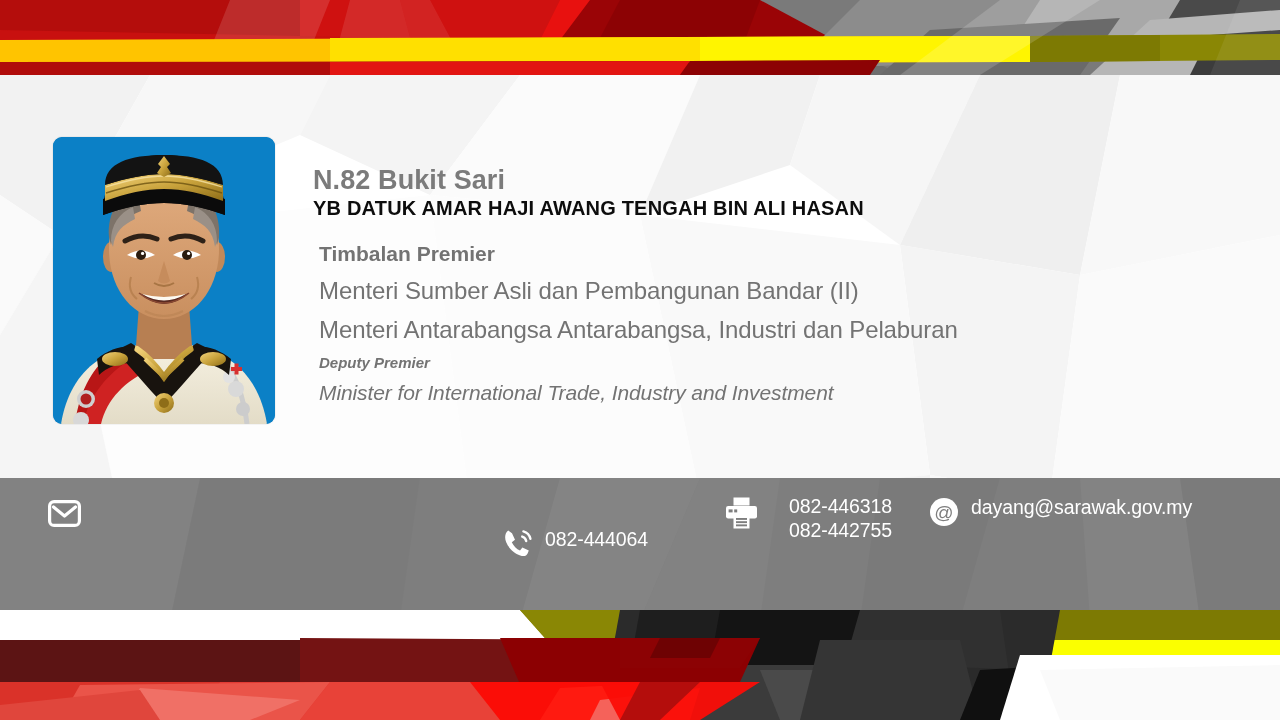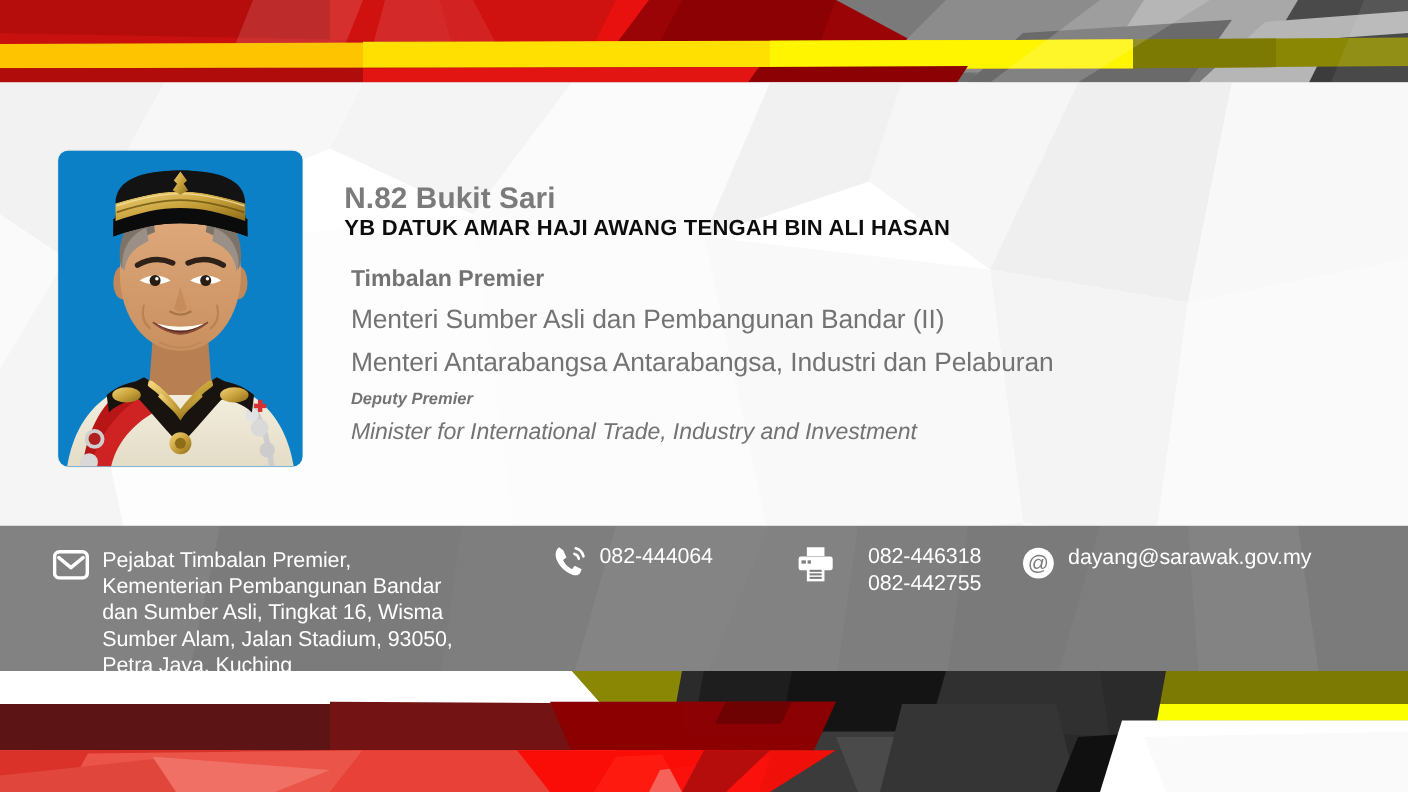--- a/index.html
+++ b/index.html
@@ -56,21 +56,21 @@
     background:#7e7e7e;overflow:hidden;
   }
   .cb-shade{position:absolute;inset:0;}
 
   .c-item{position:absolute;display:flex;align-items:flex-start;color:#fff;}
   .c-ico{flex:0 0 auto;display:block;}
   .c-txt{font-size:19.5px;line-height:24px;letter-spacing:-.1px;white-space:pre-line;}
 
   .c-addr{left:48px;top:497px;}
   .c-addr .c-ico{margin-right:12px;margin-top:3px;}
-  .c-phone{left:503px;top:494px;}
+  .c-phone{left:503px;top:527px;}
   .c-phone .c-ico{margin-right:11px;margin-top:1px;}
   .c-fax{left:725px;top:494px;gap:20px;}
   .c-fax .c-ico{margin-right:11px;margin-top:3px;}
   .c-mail{left:929px;top:495px;}
   .c-mail .c-ico{margin-right:12px;margin-top:2px;}
 </style>
 </head>
 <body>
 
 <div id="slide">
@@ -273,25 +273,20 @@
       <polygon points="1180,0 1280,0 1280,142 1200,142" fill="#000000" opacity="0.025"></polygon>
       <polygon points="200,0 420,0 400,142 170,142" fill="#000000" opacity="0.02"></polygon>
     </svg>
   </div>
 
   <div class="c-item c-addr">
     <svg class="c-ico" width="33" height="27" viewBox="0 0 33 27">
       <rect x="1.6" y="1.6" width="29.8" height="23.8" rx="4.5" fill="none" stroke="#ffffff" stroke-width="3.2"></rect>
       <path d="M5.5 7 L16.5 16 L27.5 7" fill="none" stroke="#ffffff" stroke-width="3.2" stroke-linecap="round" stroke-linejoin="round"></path>
     </svg>
-    <span class="c-txt">Pejabat Timbalan Premier,
-Kementerian Pembangunan Bandar
-dan Sumber Asli, Tingkat 16, Wisma
-Sumber Alam, Jalan Stadium, 93050,
-Petra Jaya, Kuching</span>
   </div>
 
   <div class="c-item c-phone">
     <svg class="c-ico" width="31" height="30" viewBox="0 0 31 30">
       <path d="M5.2 2.4 C 2.2 4.6, 1.2 9.2, 3.2 14.2 C 5.6 20.2, 11.4 25.6, 17.2 27.4
                C 21 28.6, 23.6 27.8, 24.6 25.4 L 25.8 22.4 L 19.4 19.4 L 17 22.6
                C 13.6 21, 10.4 17.8, 8.8 14.2 L 12 11.8 L 9 5.2 Z" fill="#ffffff"></path>
       <path d="M20.4 3.4 C 24 4.4, 26.6 7.2, 27.4 10.8" fill="none" stroke="#ffffff" stroke-width="2.4" stroke-linecap="round"></path>
       <path d="M19.2 8.6 C 21.4 9.2, 22.8 10.8, 23.2 13" fill="none" stroke="#ffffff" stroke-width="2.4" stroke-linecap="round"></path>
     </svg>

